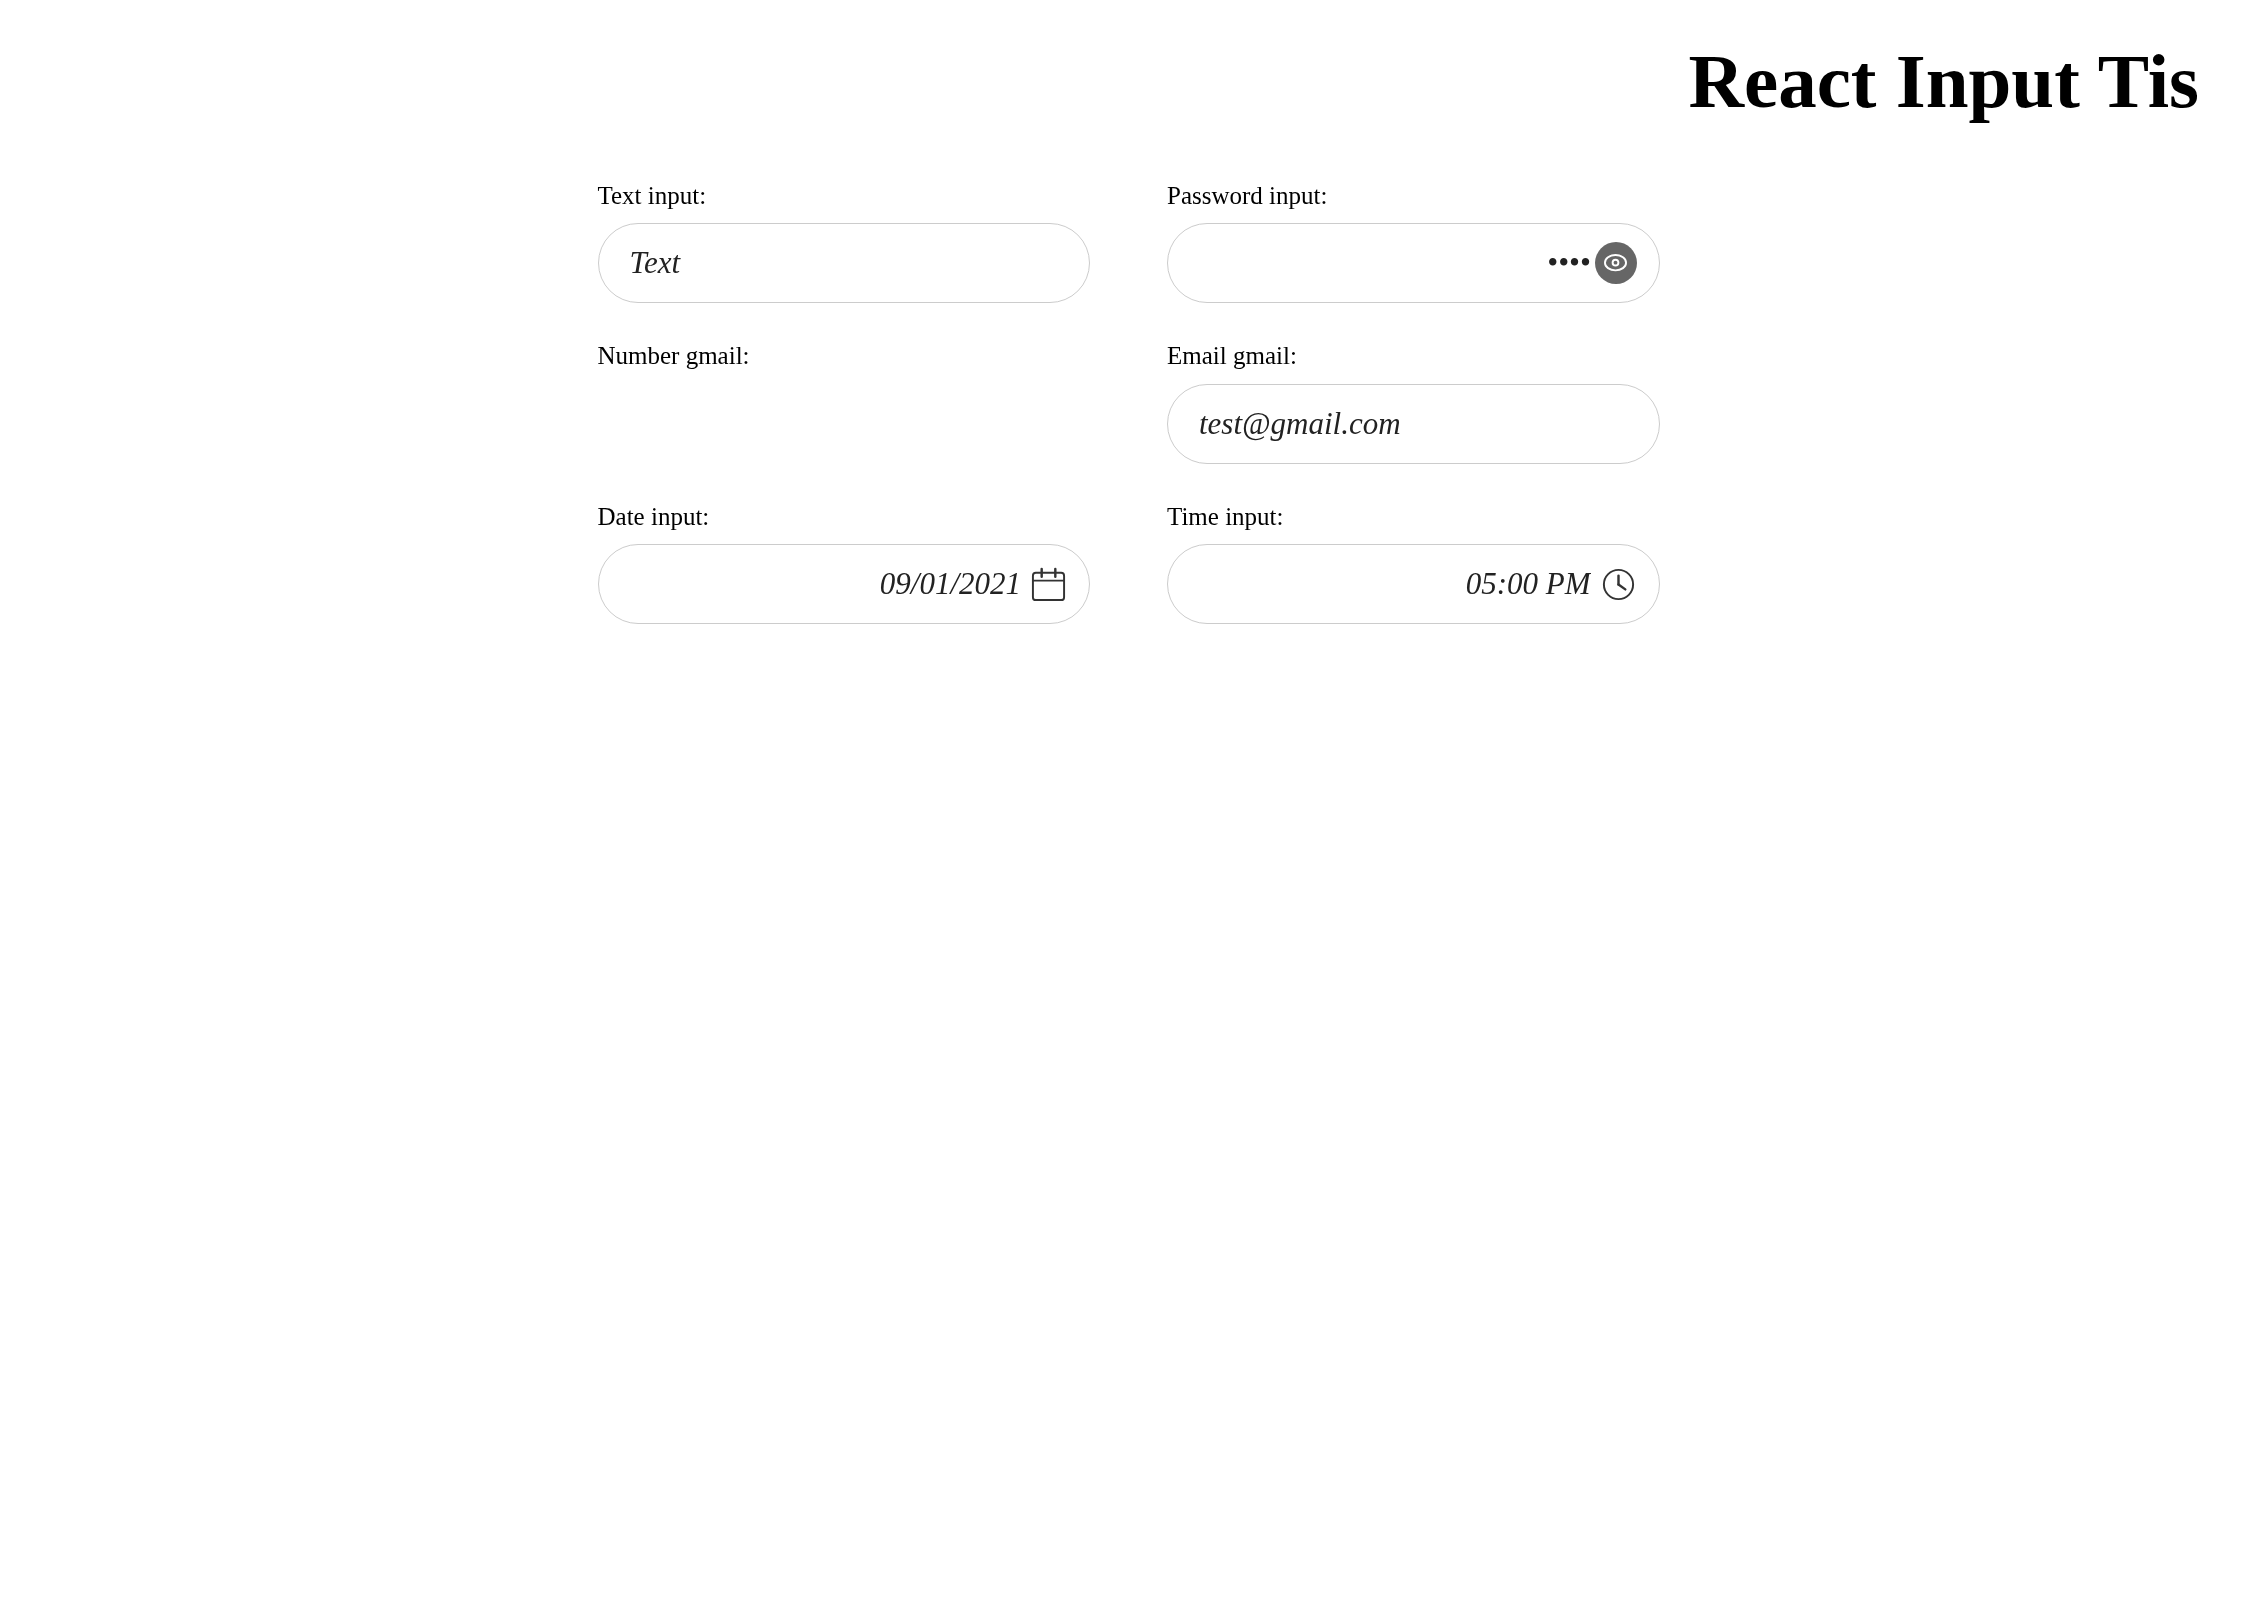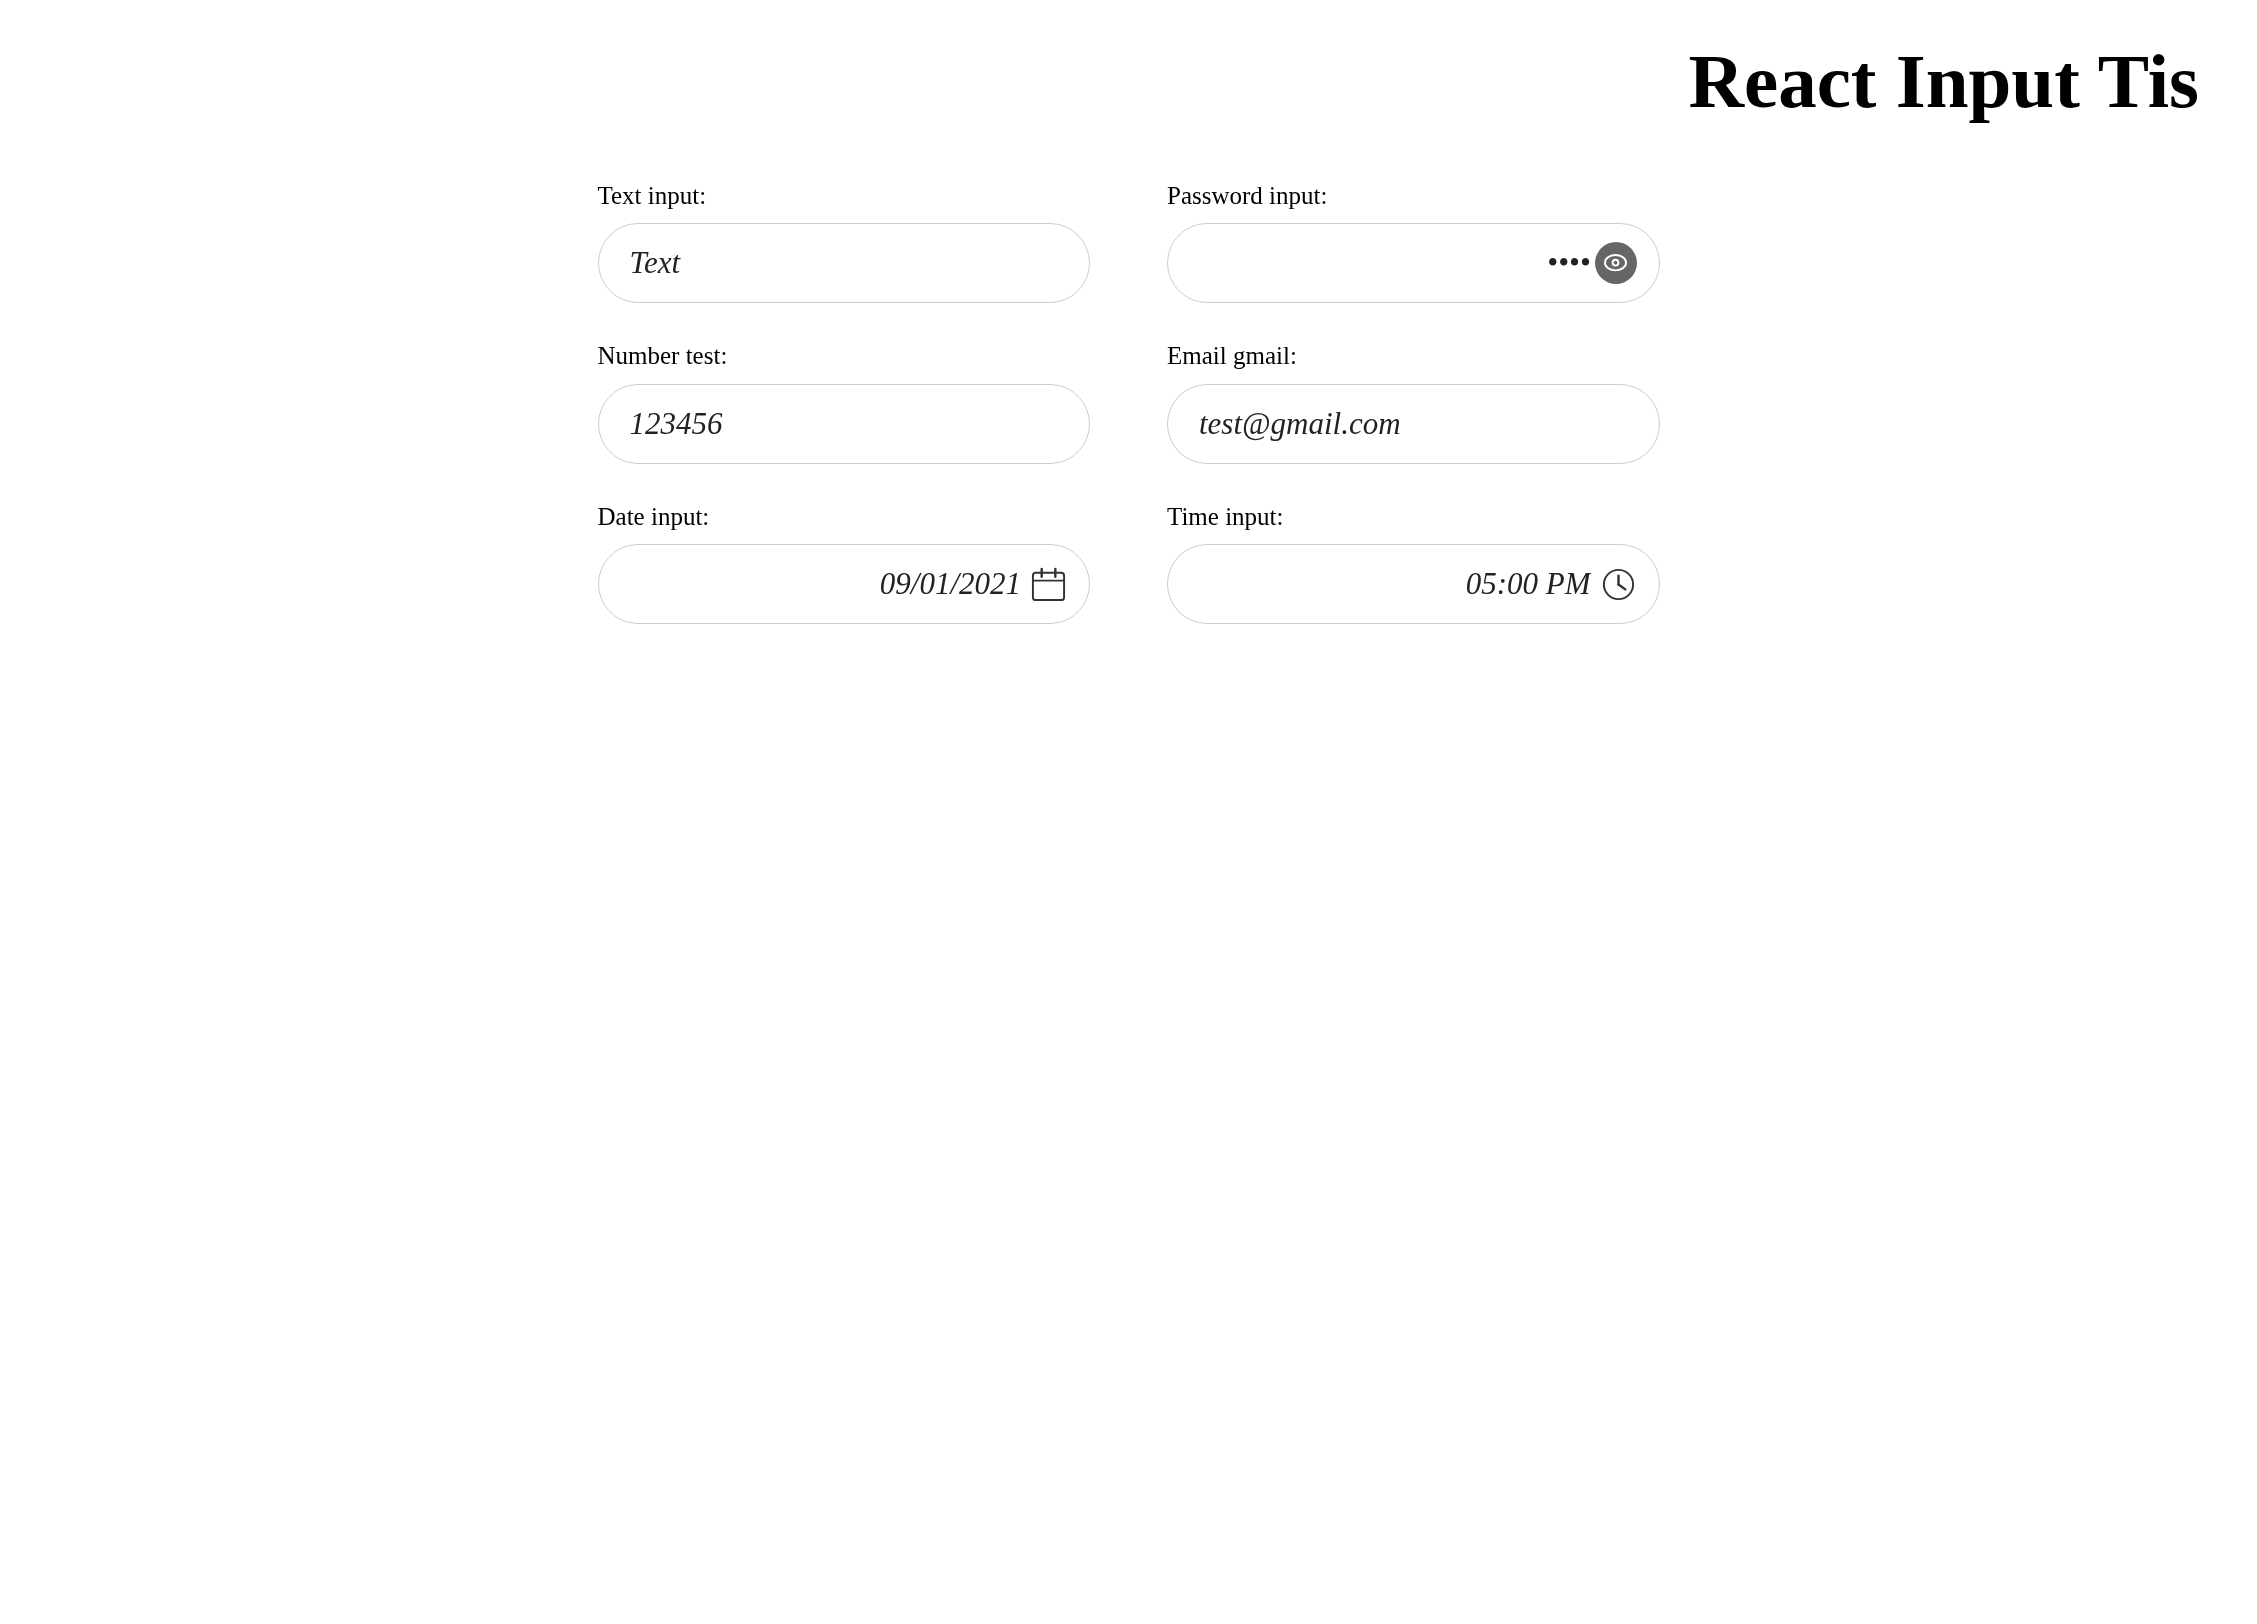--- a/index.html
+++ b/index.html
@@ -137,24 +137,21 @@
             <ellipse cx="12" cy="9" rx="11" ry="8" fill="none" stroke="white" stroke-width="2"></ellipse>
             <circle cx="12" cy="9" r="4" fill="white"></circle>
             <circle cx="12" cy="9" r="2" fill="#666"></circle>
           </svg>
         </span>
       </span>
     </div>
   </div>
 
   <div class="field-group">
-    <label class="field-label">Number test:</label>
-    <div class="input-wrapper">
-      <input class="input-field" type="text" value="123456" style="">
-    </div>
+    <label class="field-label">Number gmail:</label>
   </div>
 
   <div class="field-group">
     <label class="field-label">Email gmail:</label>
     <div class="input-wrapper">
       <input class="input-field" type="email" value="test@gmail.com" style="">
     </div>
   </div>
 
   <div class="field-group">

